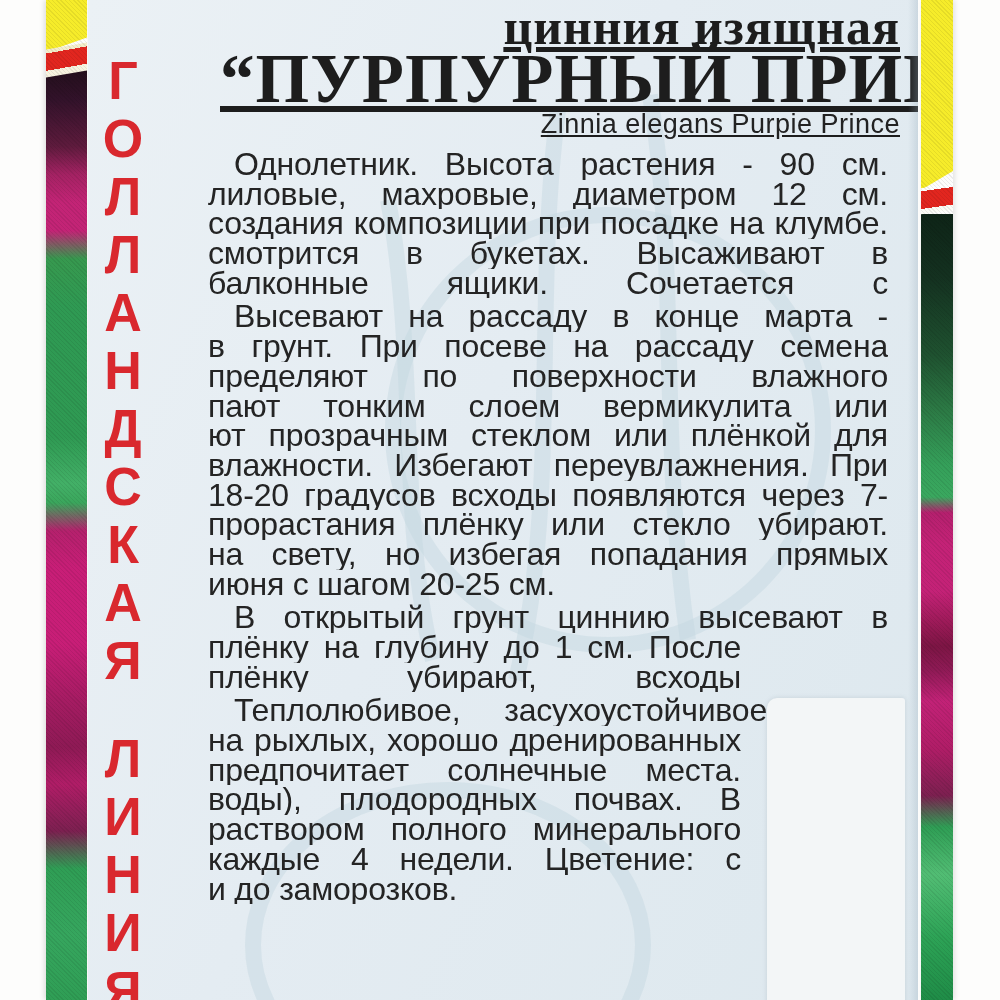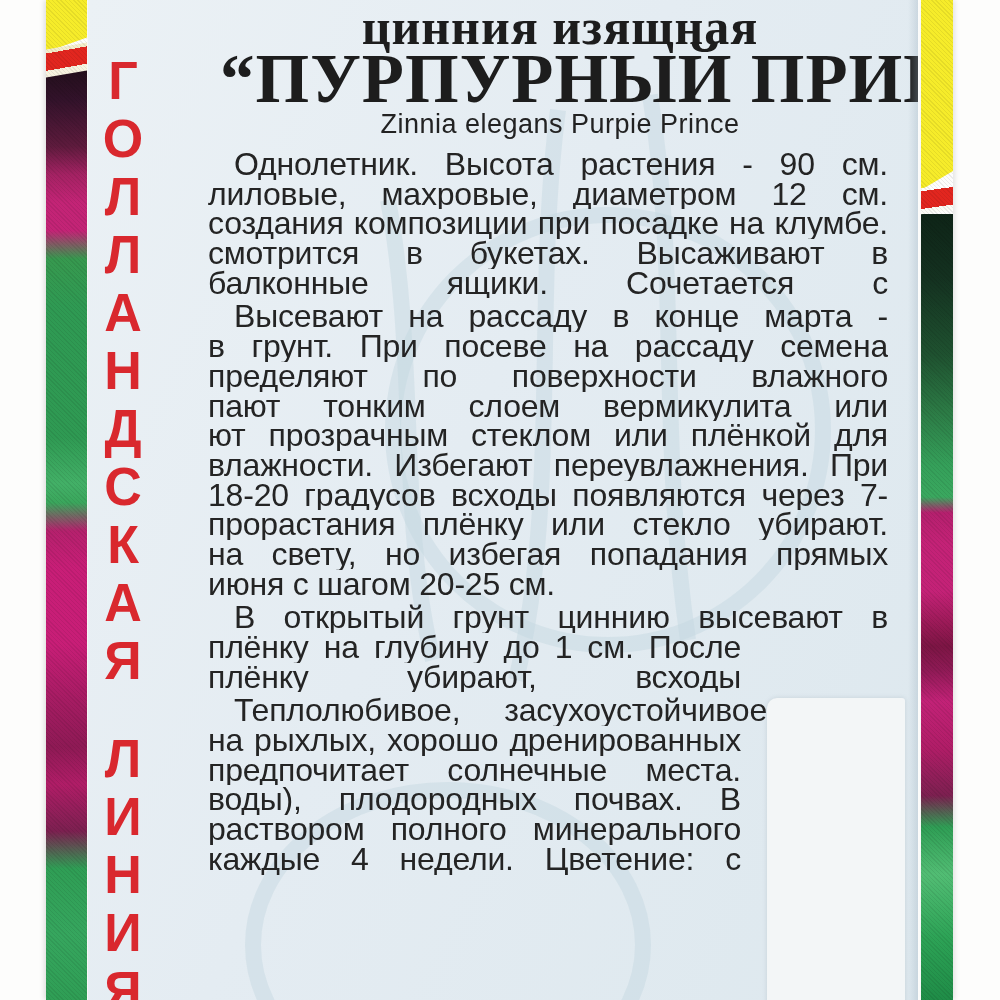--- a/index.html
+++ b/index.html
@@ -44,21 +44,21 @@
   .watermark{position:absolute;left:0;top:0;pointer-events:none;}
 
   
   .vtext{position:absolute;left:12px;top:52px;width:46px;display:flex;
       flex-direction:column;align-items:center;color:#d9282e;
       font-weight:bold;font-size:52px;}
   .v-letter{height:58px;line-height:58px;transform:scaleY(1.02);}
   .v-gap{height:40px;}
 
   
-  .titles{position:absolute;left:132px;top:2px;width:680px;text-align:center;color:#1d1d1d;}
+  .titles{position:absolute;left:132px;top:2px;width:680px;text-align:right;color:#1d1d1d;text-decoration:underline;}
   .t-ru1{font-family:"Liberation Serif",serif;font-weight:bold;
       font-size:50px;line-height:50px;letter-spacing:1px;}
   .t-ru2{font-family:"Liberation Serif",serif;font-weight:bold;
       font-size:69px;line-height:54px;letter-spacing:1px;white-space:nowrap;}
   .t-lat{font-size:27px;line-height:36px;letter-spacing:.5px;color:#222;}
 
   
   .bodytext{position:absolute;left:120px;top:150px;width:680px;color:#242424;
       font-size:32px;}
   .para{margin:0;}
@@ -151,20 +151,21 @@
           <div class="line narrow">плёнку на глубину до 1 см. После прорастания</div>
           <div class="line last narrow">плёнку убирают, всходы прореживают.</div>
         </div>
         <div class="para">
           <div class="line indent narrow">Теплолюбивое, засухоустойчивое растение,</div>
           <div class="line narrow">на рыхлых, хорошо дренированных (без застоя</div>
           <div class="line narrow">предпочитает солнечные места. Хорошо растет</div>
           <div class="line narrow">воды), плодородных почвах. В сухую, жаркую</div>
           <div class="line narrow">раствором полного минерального удобрения</div>
           <div class="line narrow">каждые 4 недели. Цветение: с середины июля</div>
+          <div class="line last narrow">и до заморозков.</div>
         </div>
       </div>
 
     <div class="label-edge-r"></div>
   </div>
 
   <div class="strip strip-right">
     <div class="photo-right"></div>
     <div class="yellow-right"></div>
     <div class="redstripe-right"></div>

